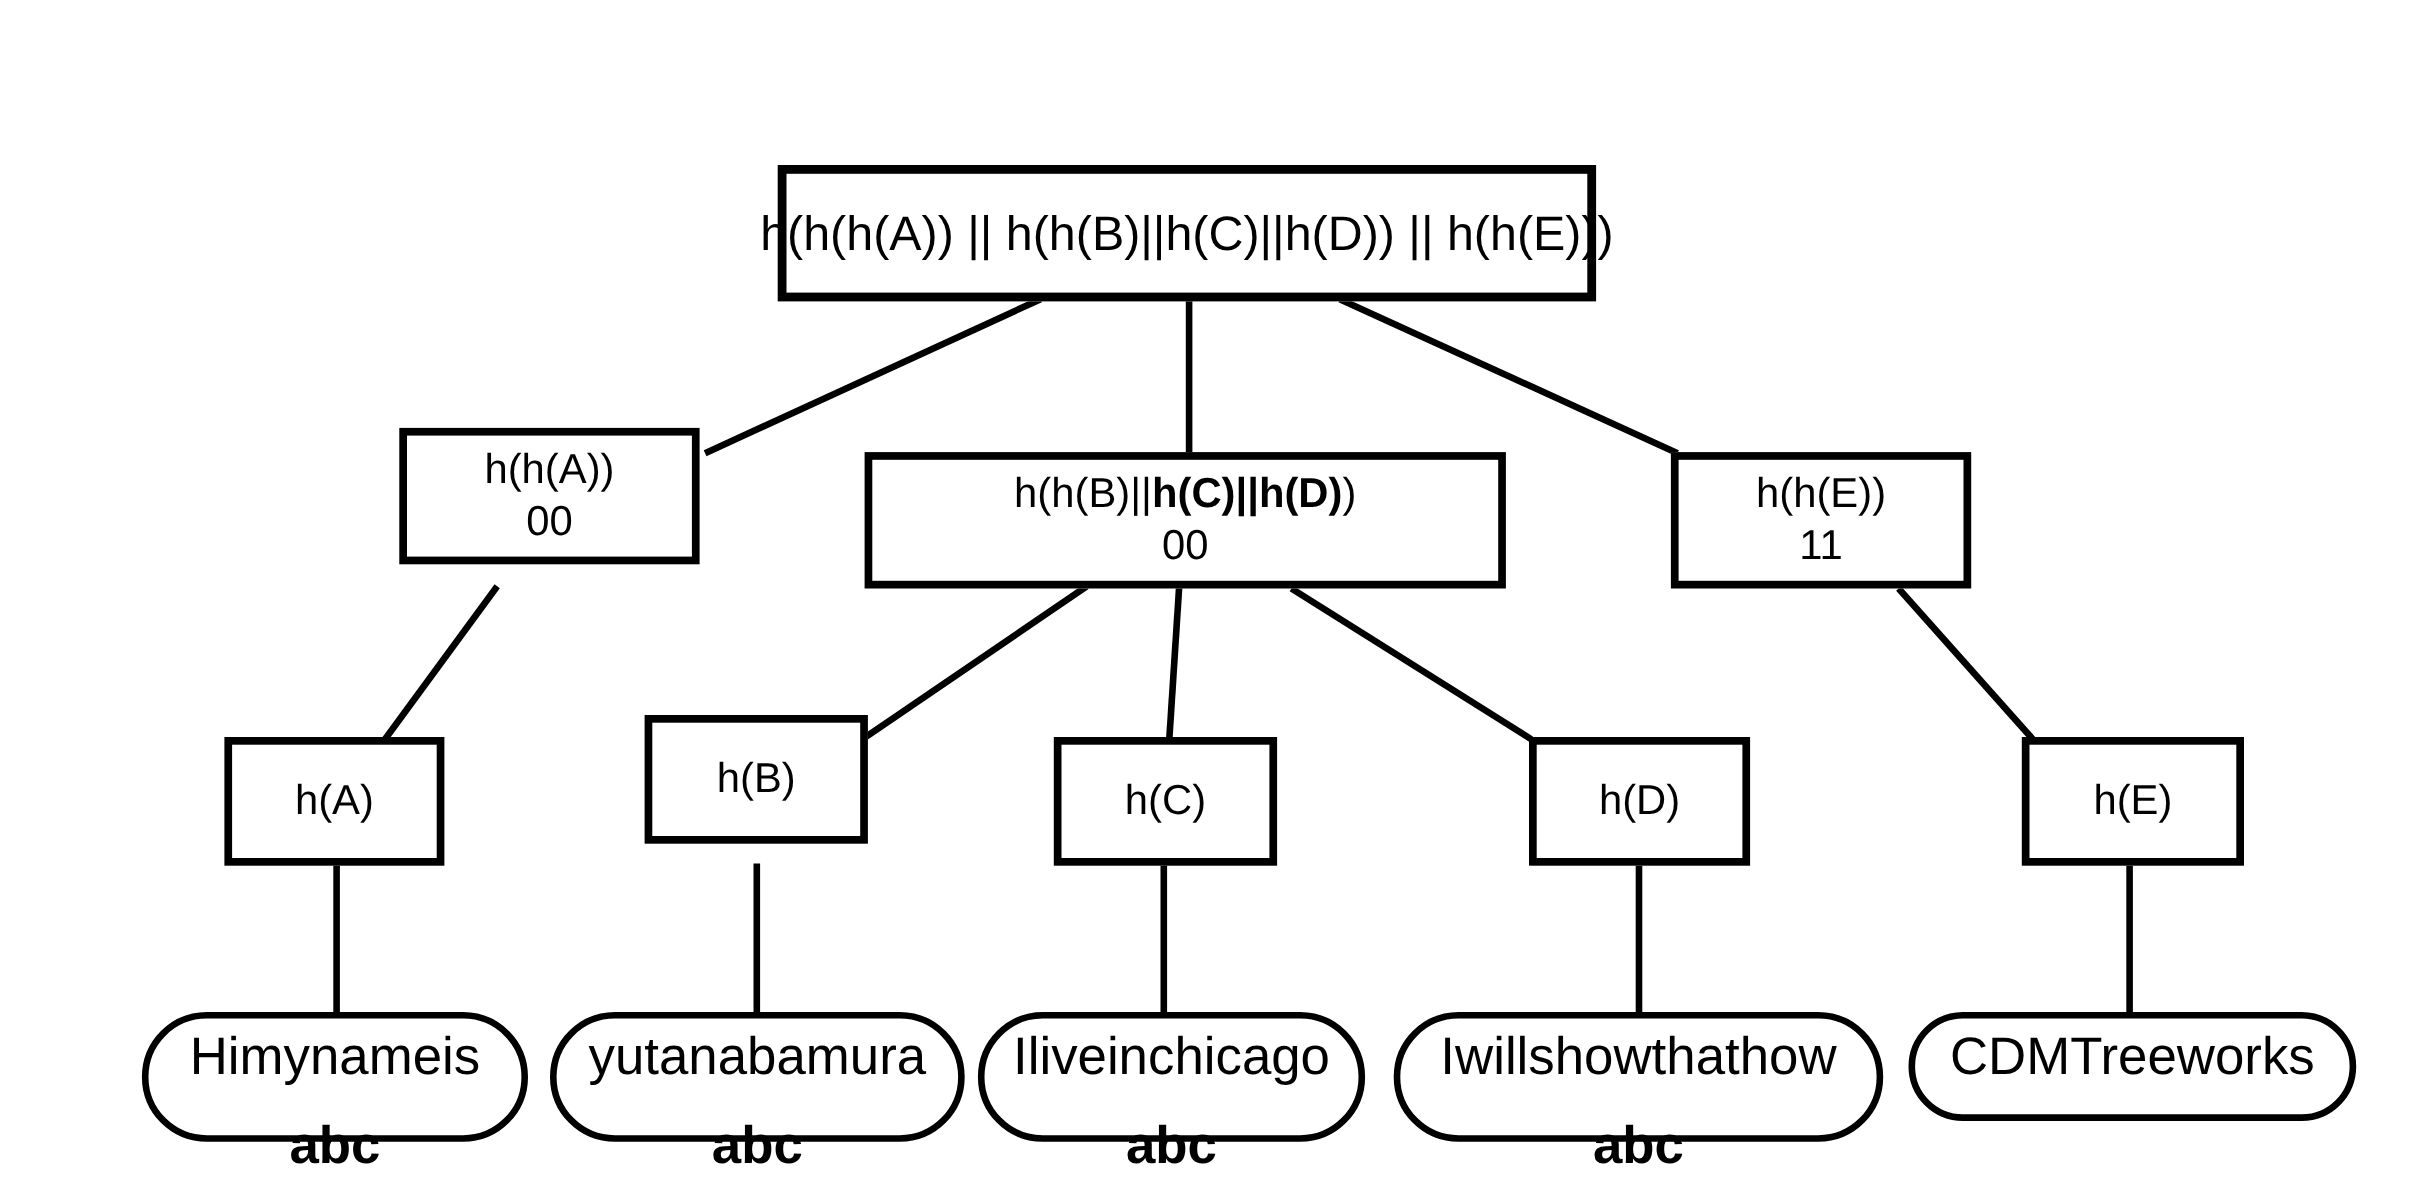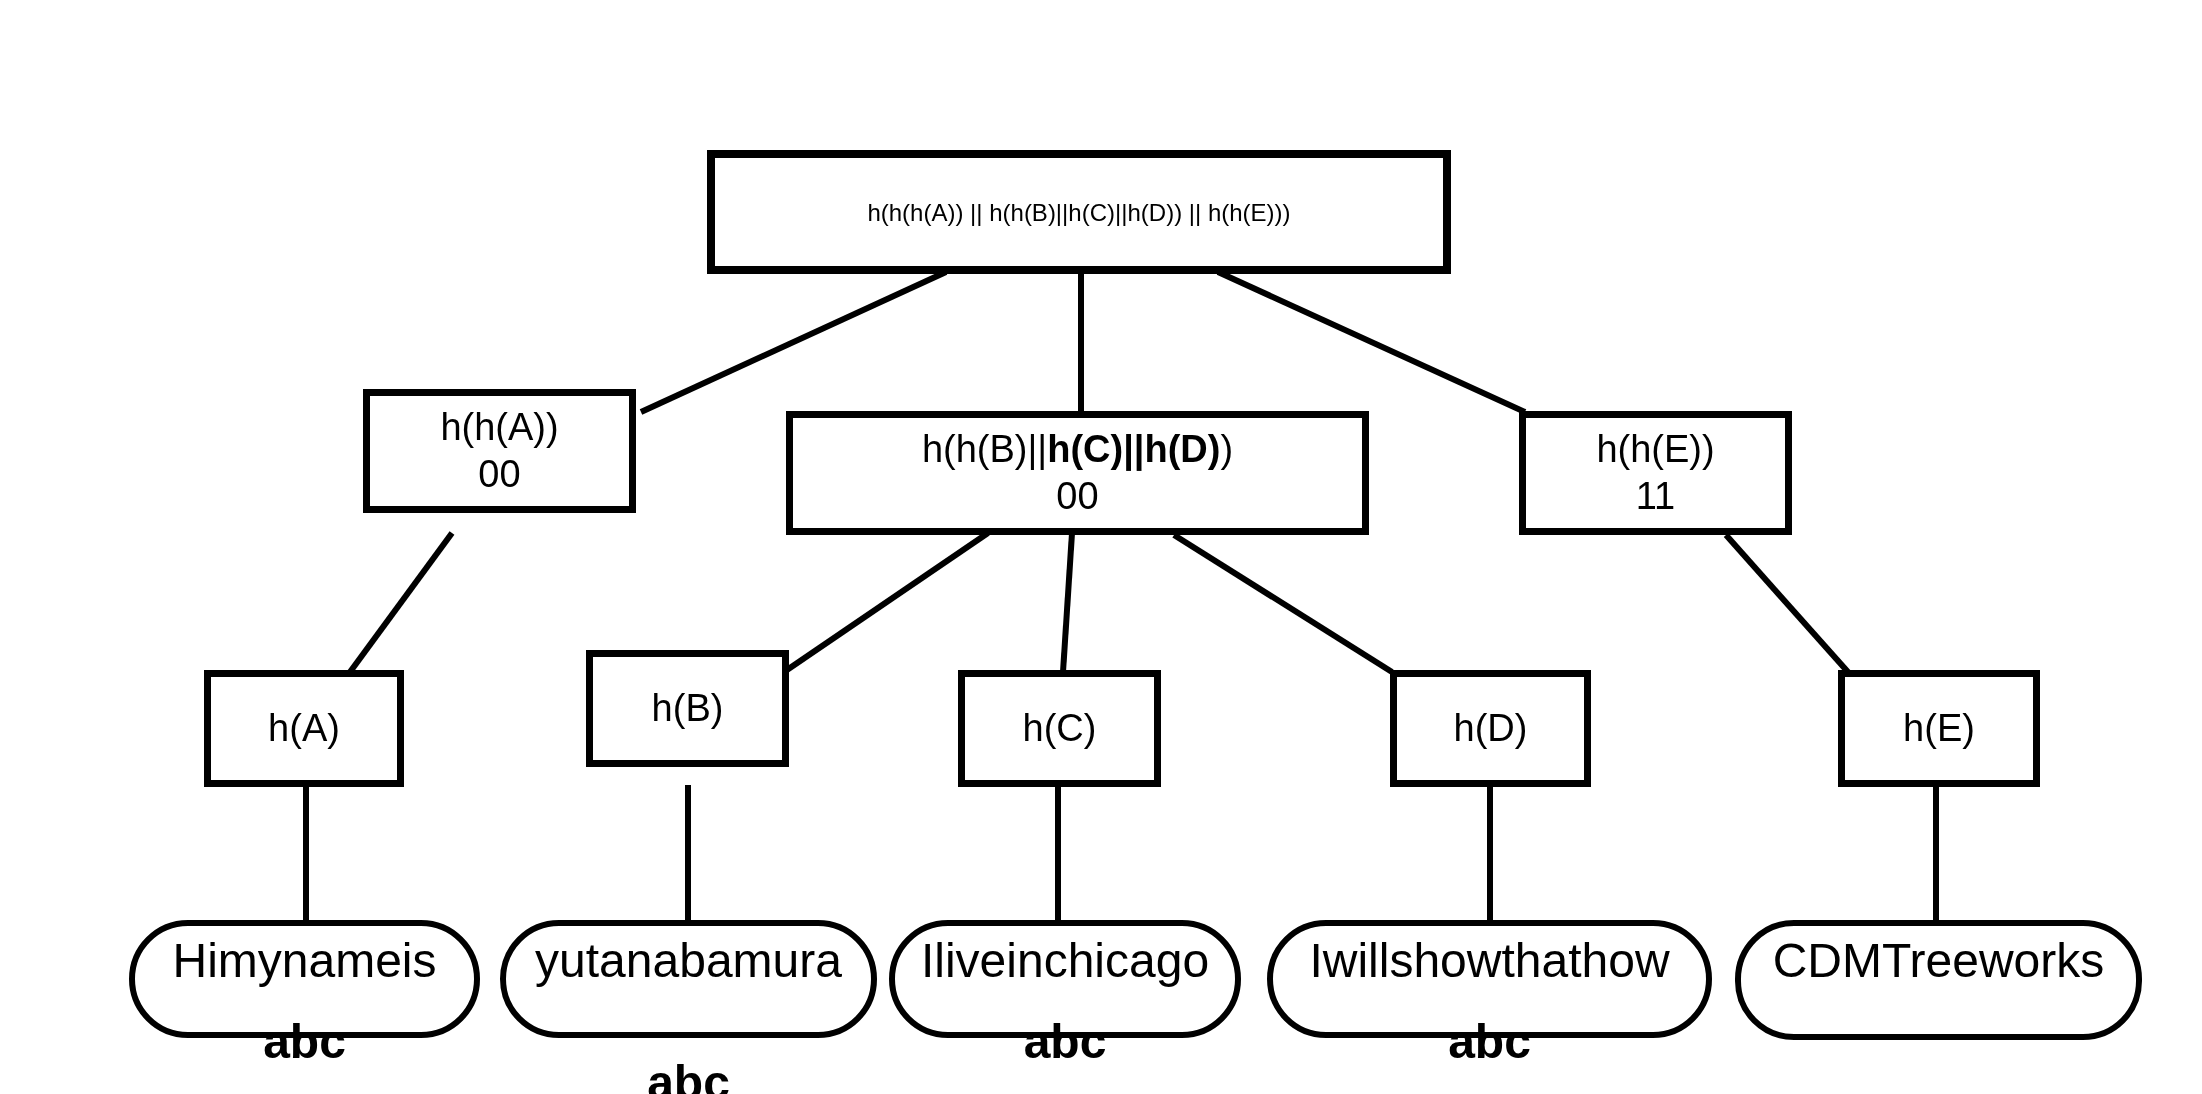--- a/index.html
+++ b/index.html
@@ -35,21 +35,21 @@
     flex-direction: column;
     align-items: center;
     justify-content: center;
     text-align: center;
     font-size: 38px;
     line-height: 47px;
     white-space: nowrap;
   }
   .node.root {
     border-width: 8px;
-    font-size: 24px;
+    font-size: 44px;
   }
   .node.pill {
     border-width: 6px;
     border-radius: 59px;
     justify-content: flex-start;
     padding-top: 10px;
     font-size: 48px;
     line-height: 49px;
   }
   .bold { font-weight: 700; margin-top: 32px; }
@@ -114,33 +114,33 @@
 
   <div class="node" style="left:1838px; top:670px; width:202px; height:117px;">
     <div>h(E)</div>
   </div>
 
   <div class="node pill" style="left:129px; top:920px; width:351px; height:118px;">
     <div>Himynameis</div>
     <div class="bold">abc</div>
   </div>
 
-  <div class="node pill" style="left:500px; top:920px; width:377px; height:118px;gap:41px;">
+  <div class="node pill" style="left:500px; top:920px; width:377px; height:118px;">
     <div>yutanabamura</div>
     <div class="bold">abc</div>
   </div>
 
   <div class="node pill" style="left:889px; top:920px; width:352px; height:118px;">
     <div>Iliveinchicago</div>
     <div class="bold">abc</div>
   </div>
 
   <div class="node pill" style="left:1267px; top:920px; width:445px; height:118px;">
     <div>Iwillshowthathow</div>
     <div class="bold">abc</div>
   </div>
 
-  <div class="node pill" style="left:1735px; top:920px; width:407px; height:120px;">
+  <div class="node pill" style="left:1735px; top:920px; width:407px; height:99px;">
     <div>CDMTreeworks</div>
     <div class="bold"></div>
   </div>
 
 </div>
 
 </body></html>

